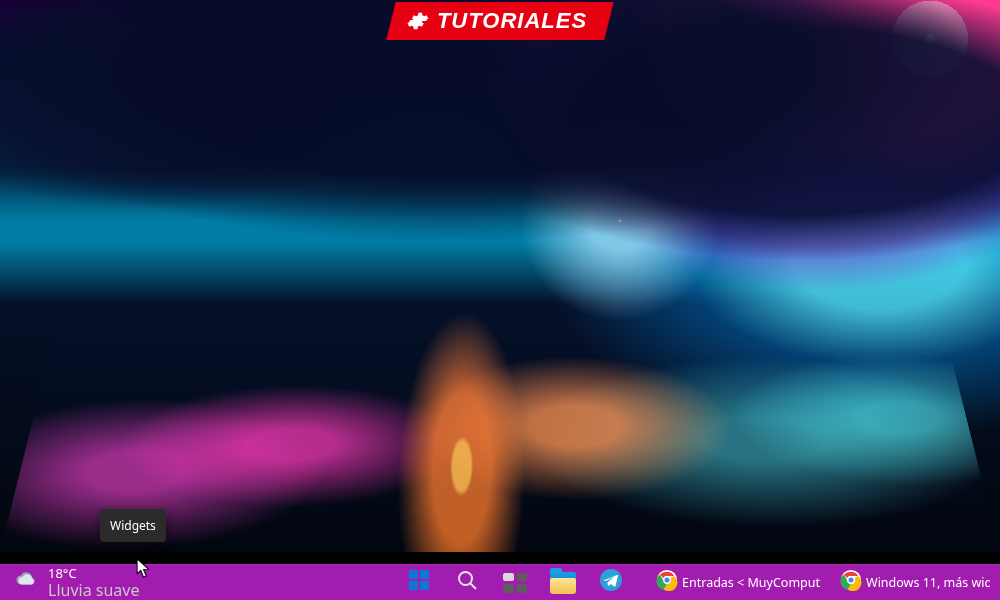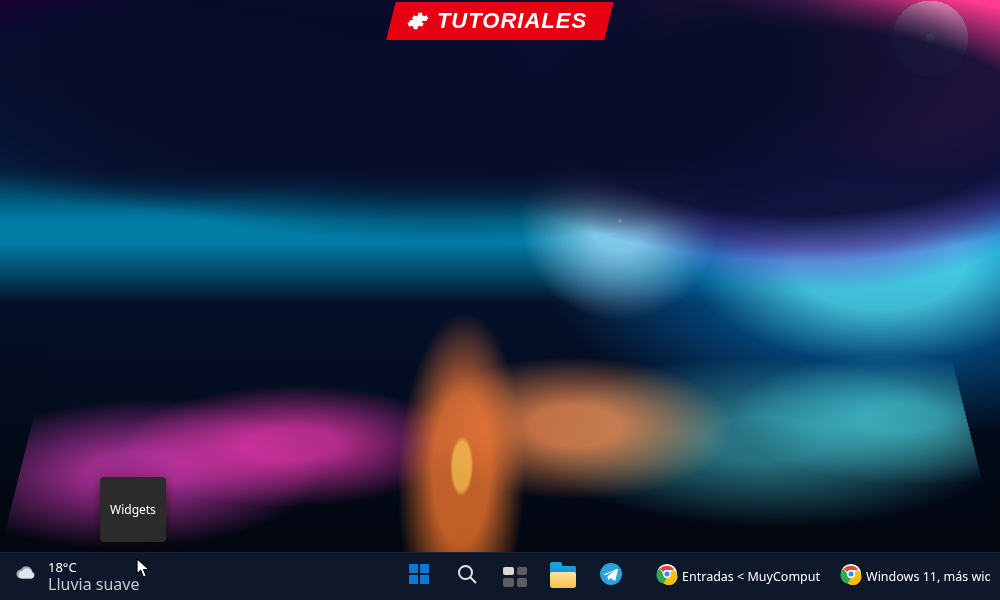--- a/index.html
+++ b/index.html
@@ -63,31 +63,31 @@
     color:#fff; font-weight:900; font-style:italic;
     font-size:22px; letter-spacing:1px;
     font-family: "Arial Black", Impact, sans-serif;
   }
   .badge svg { width:22px; height:22px; display:block; }
 
   
   .tooltip {
     position: absolute; left: 100px; bottom: 58px;
     background: #2b2b2b; color: #fff; font-size: 12px;
-    padding: 24px 10px; border-radius: 4px;
+    padding: 8px 10px; border-radius: 4px;
     box-shadow: 0 4px 12px rgba(0,0,0,0.5);
   }
 
   
   .cursor { position:absolute; left:136px; bottom:20px; width:15px; height:22px; z-index:60; }
 
   
   .taskbar {
-    position: absolute; left:0; right:0; bottom:0; height:48px;
-    background: #0f172a;
+    position: absolute; left:0; right:0; bottom:0; height:36px;
+    background: #a21caf;
     display:flex; align-items:center; color:#fff;
     border-top: 1px solid rgba(255,255,255,0.06);
   }
   .weather {
     display:flex; align-items:center; gap:10px;
     padding:0 14px; height:100%; cursor:default;
   }
   .weather-icon { width:24px; height:24px; }
   .weather-text { display:flex; flex-direction:column; line-height:1.15; }
   .weather-temp { font-size:13px; }

